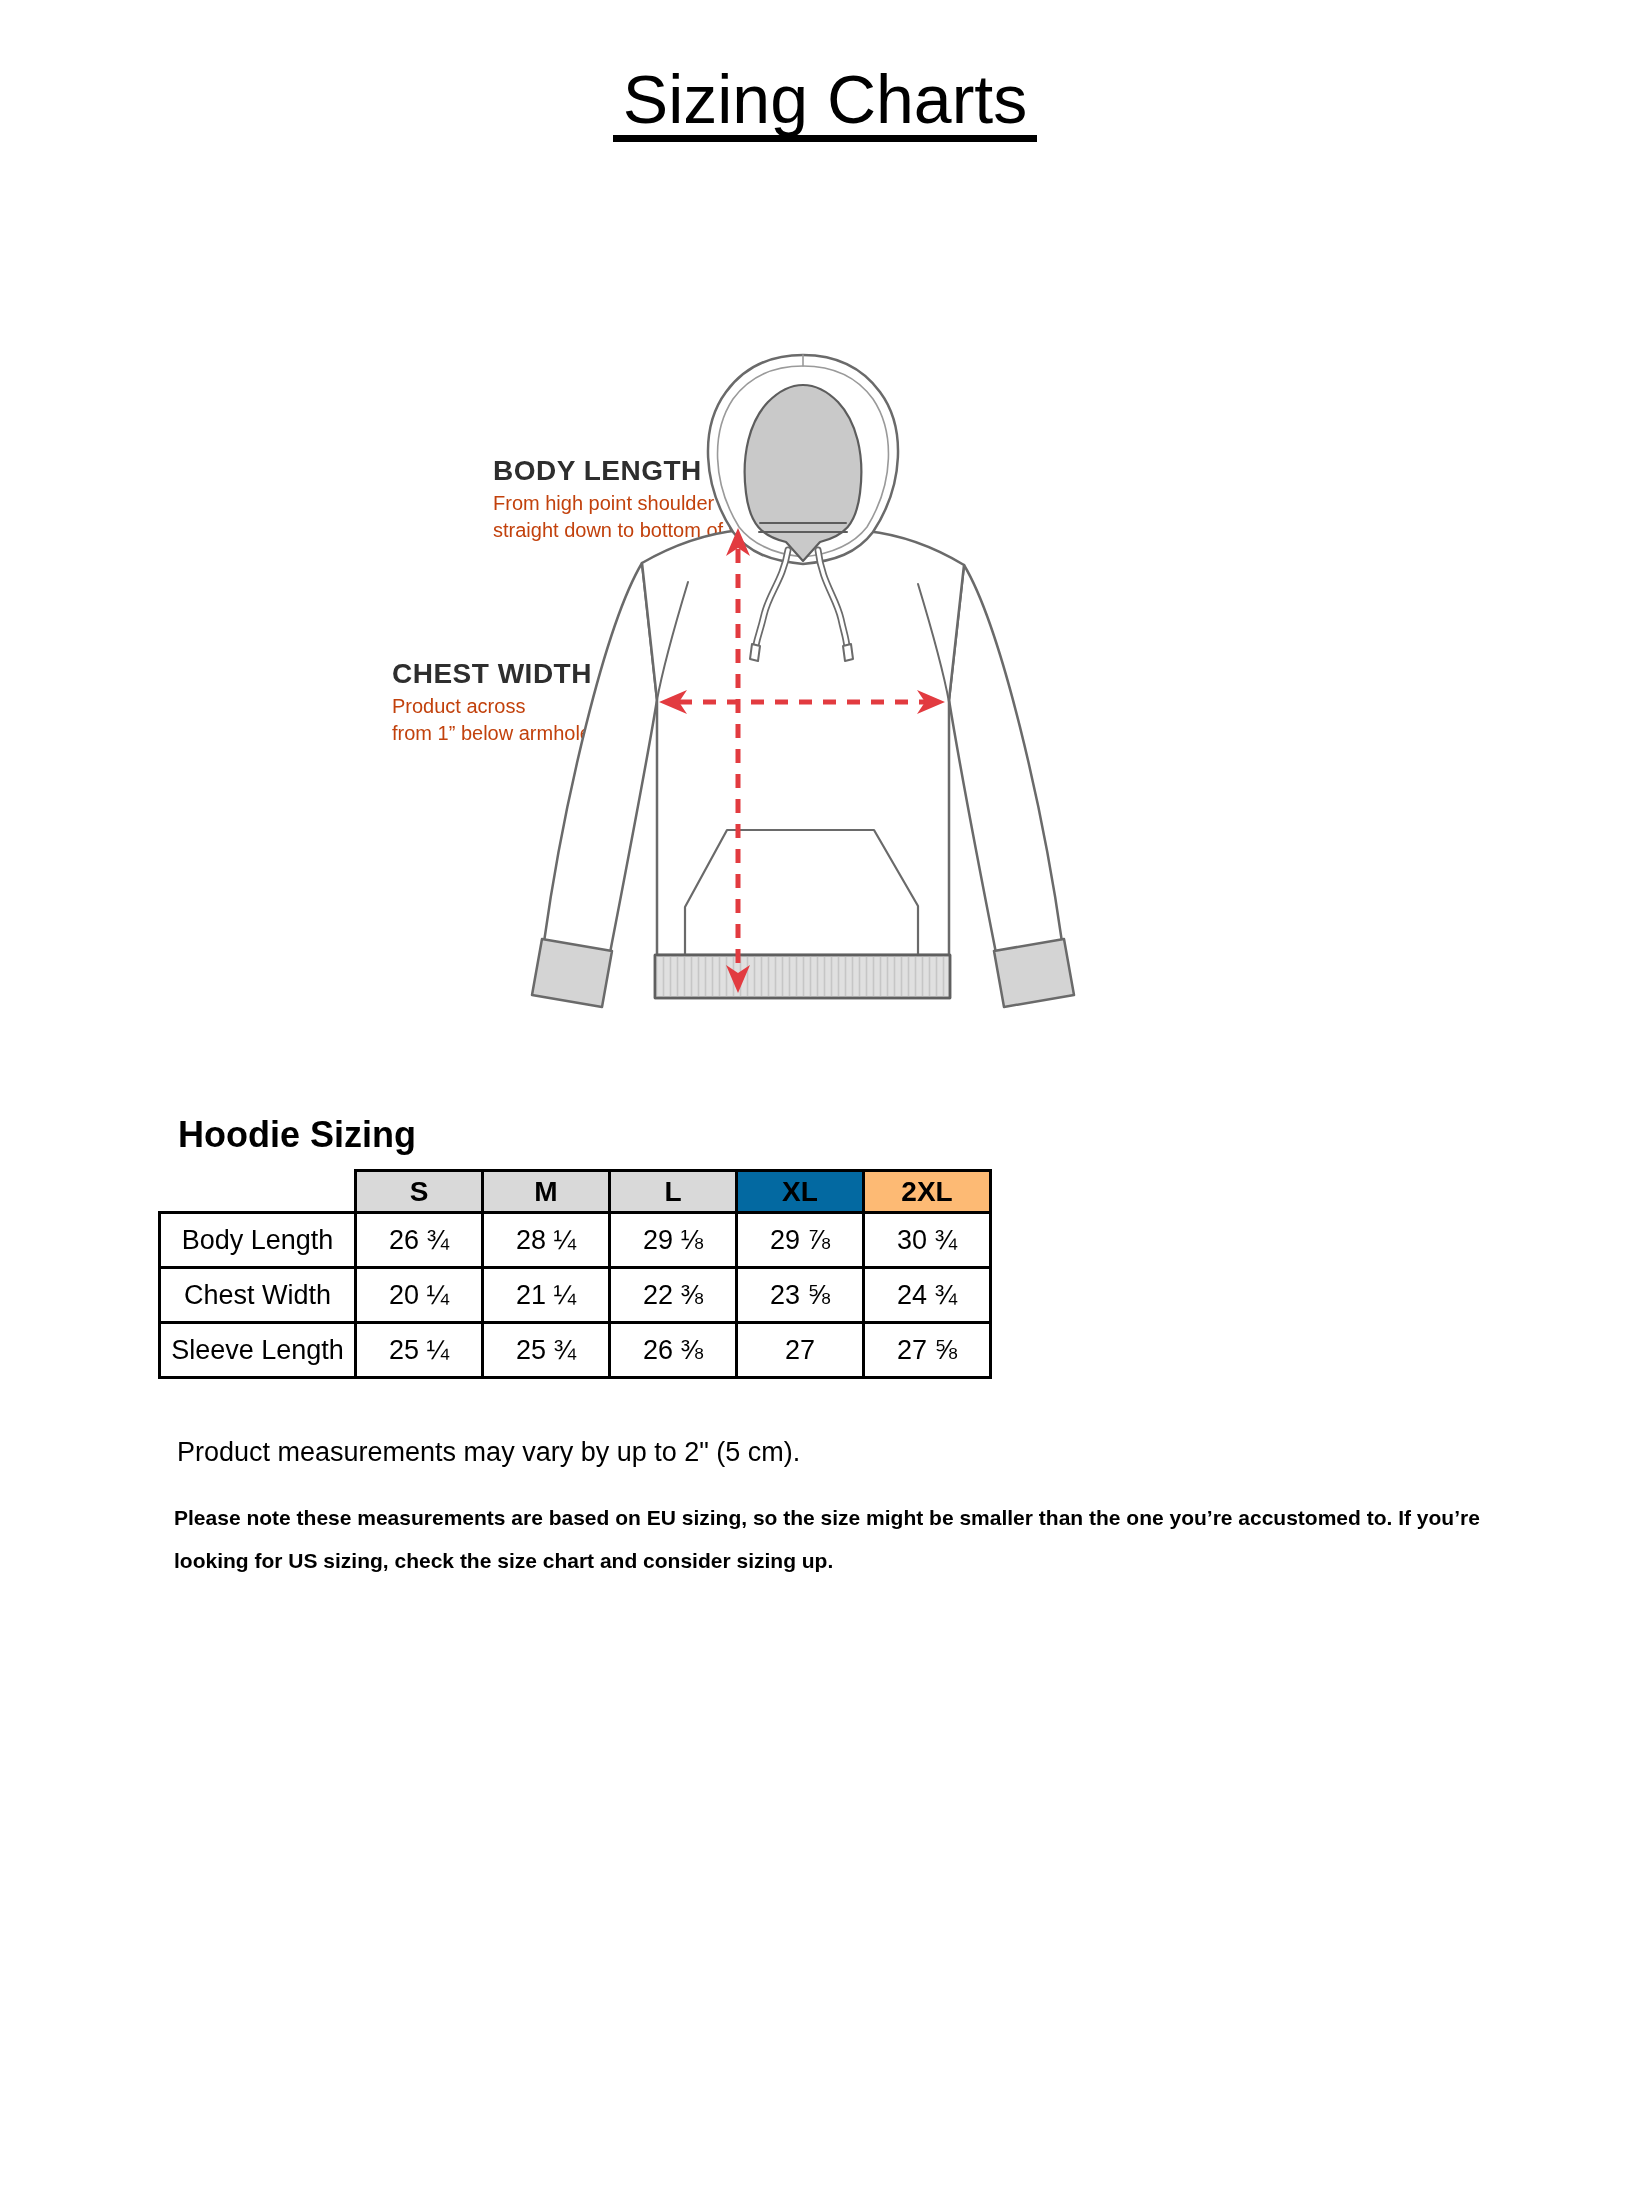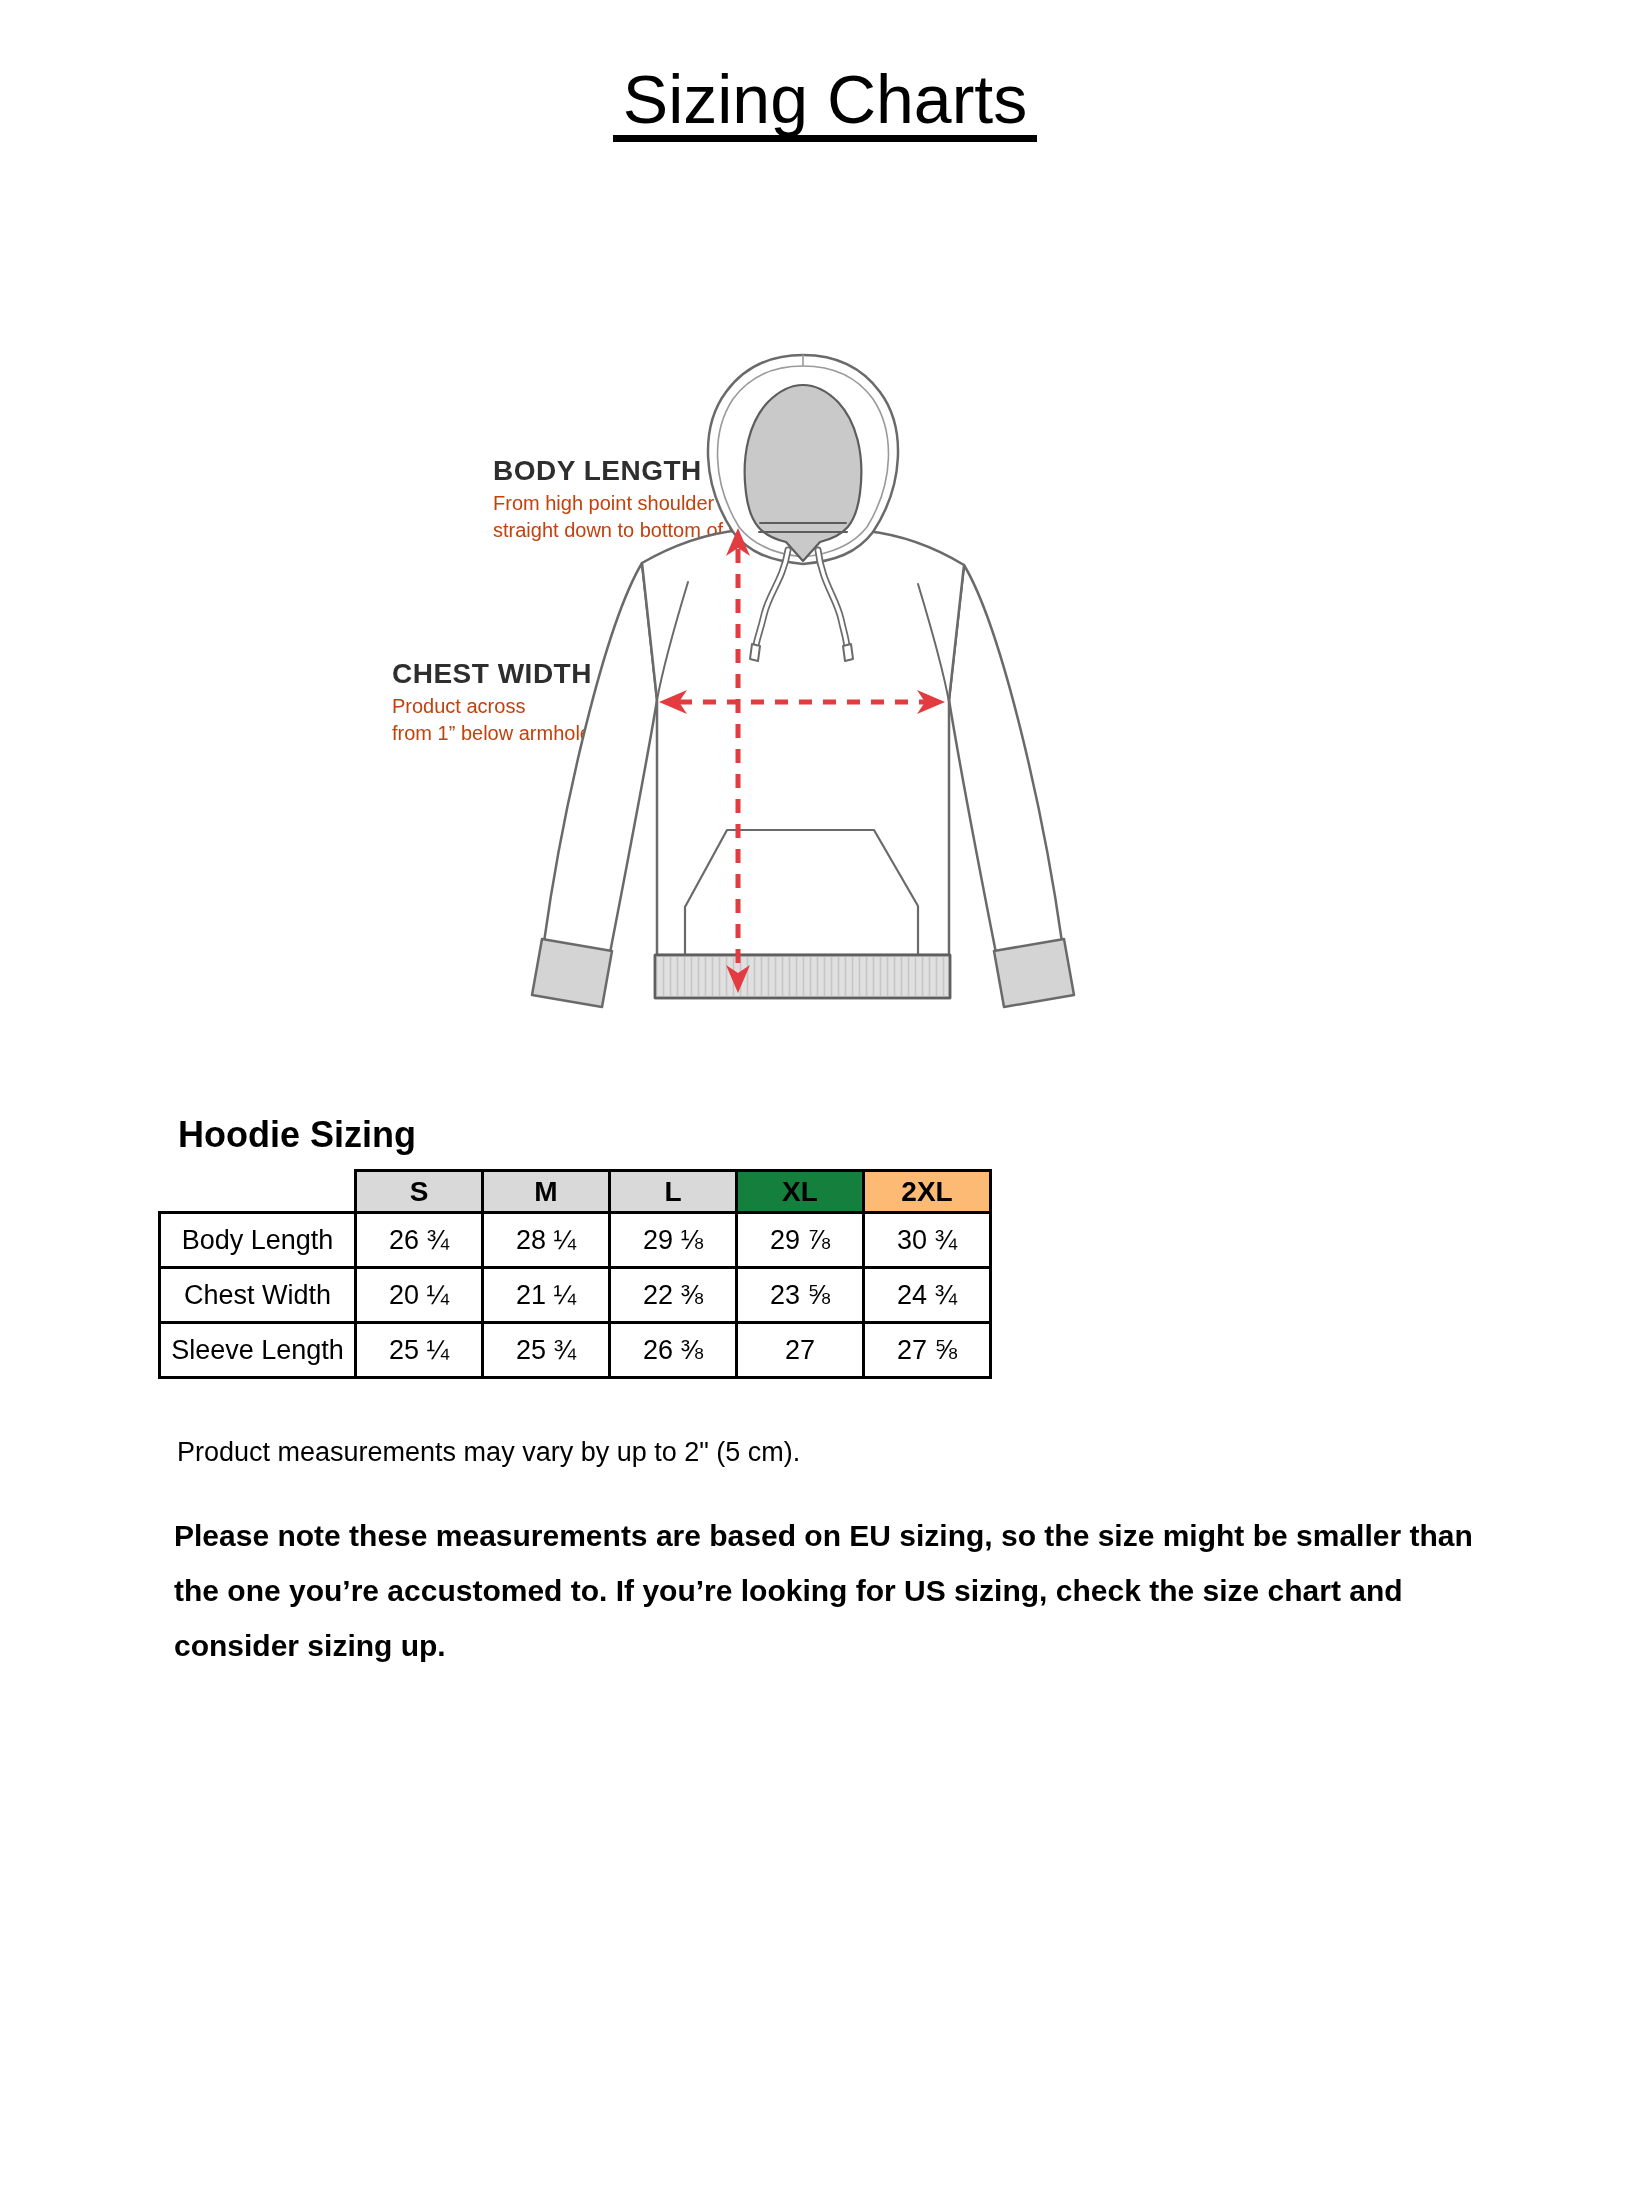--- a/index.html
+++ b/index.html
@@ -31,21 +31,21 @@
         font-weight:normal;padding:0;}
   .size-table th{font-size:28px;font-weight:bold;height:39px;}
   .size-table td{font-size:27px;height:52px;}
   .size-table .corner{border:none;background:transparent;}
   .col-label{width:196px;}
   .col-size{width:127px;}
 
   
   .note{position:absolute;left:177px;top:1434px;font-size:27px;line-height:36px;}
   .note-bold{position:absolute;left:174px;top:1496px;width:1340px;
-             font-size:30px;font-weight:bold;line-height:55px;margin-top:12px;}
+             font-size:21px;font-weight:bold;line-height:43px;}
 </style>
 </head>
 <body>
 
 <div class="page">
 
   <div class="title-wrap">
     <span class="title-text">Sizing Charts</span>
   </div>
 
@@ -130,21 +130,21 @@
         <col class="col-size">
         <col class="col-size">
         <col class="col-size">
     </colgroup>
     <thead>
       <tr>
         <th class="corner"></th>
         <th style="background:#d9d9d9;">S</th>
         <th style="background:#d9d9d9;">M</th>
         <th style="background:#d9d9d9;">L</th>
-        <th style="background:#15803d;">XL</th>
+        <th style="background:#0369a1;">XL</th>
         <th style="background:#fdba74;margin-top:28px;">2XL</th>
       </tr>
     </thead>
     <tbody>
       <tr>
         <td>Body Length</td>
         <td>26 ¾</td>
         <td>28 ¼</td>
         <td>29 ⅛</td>
         <td>29 ⅞</td>

